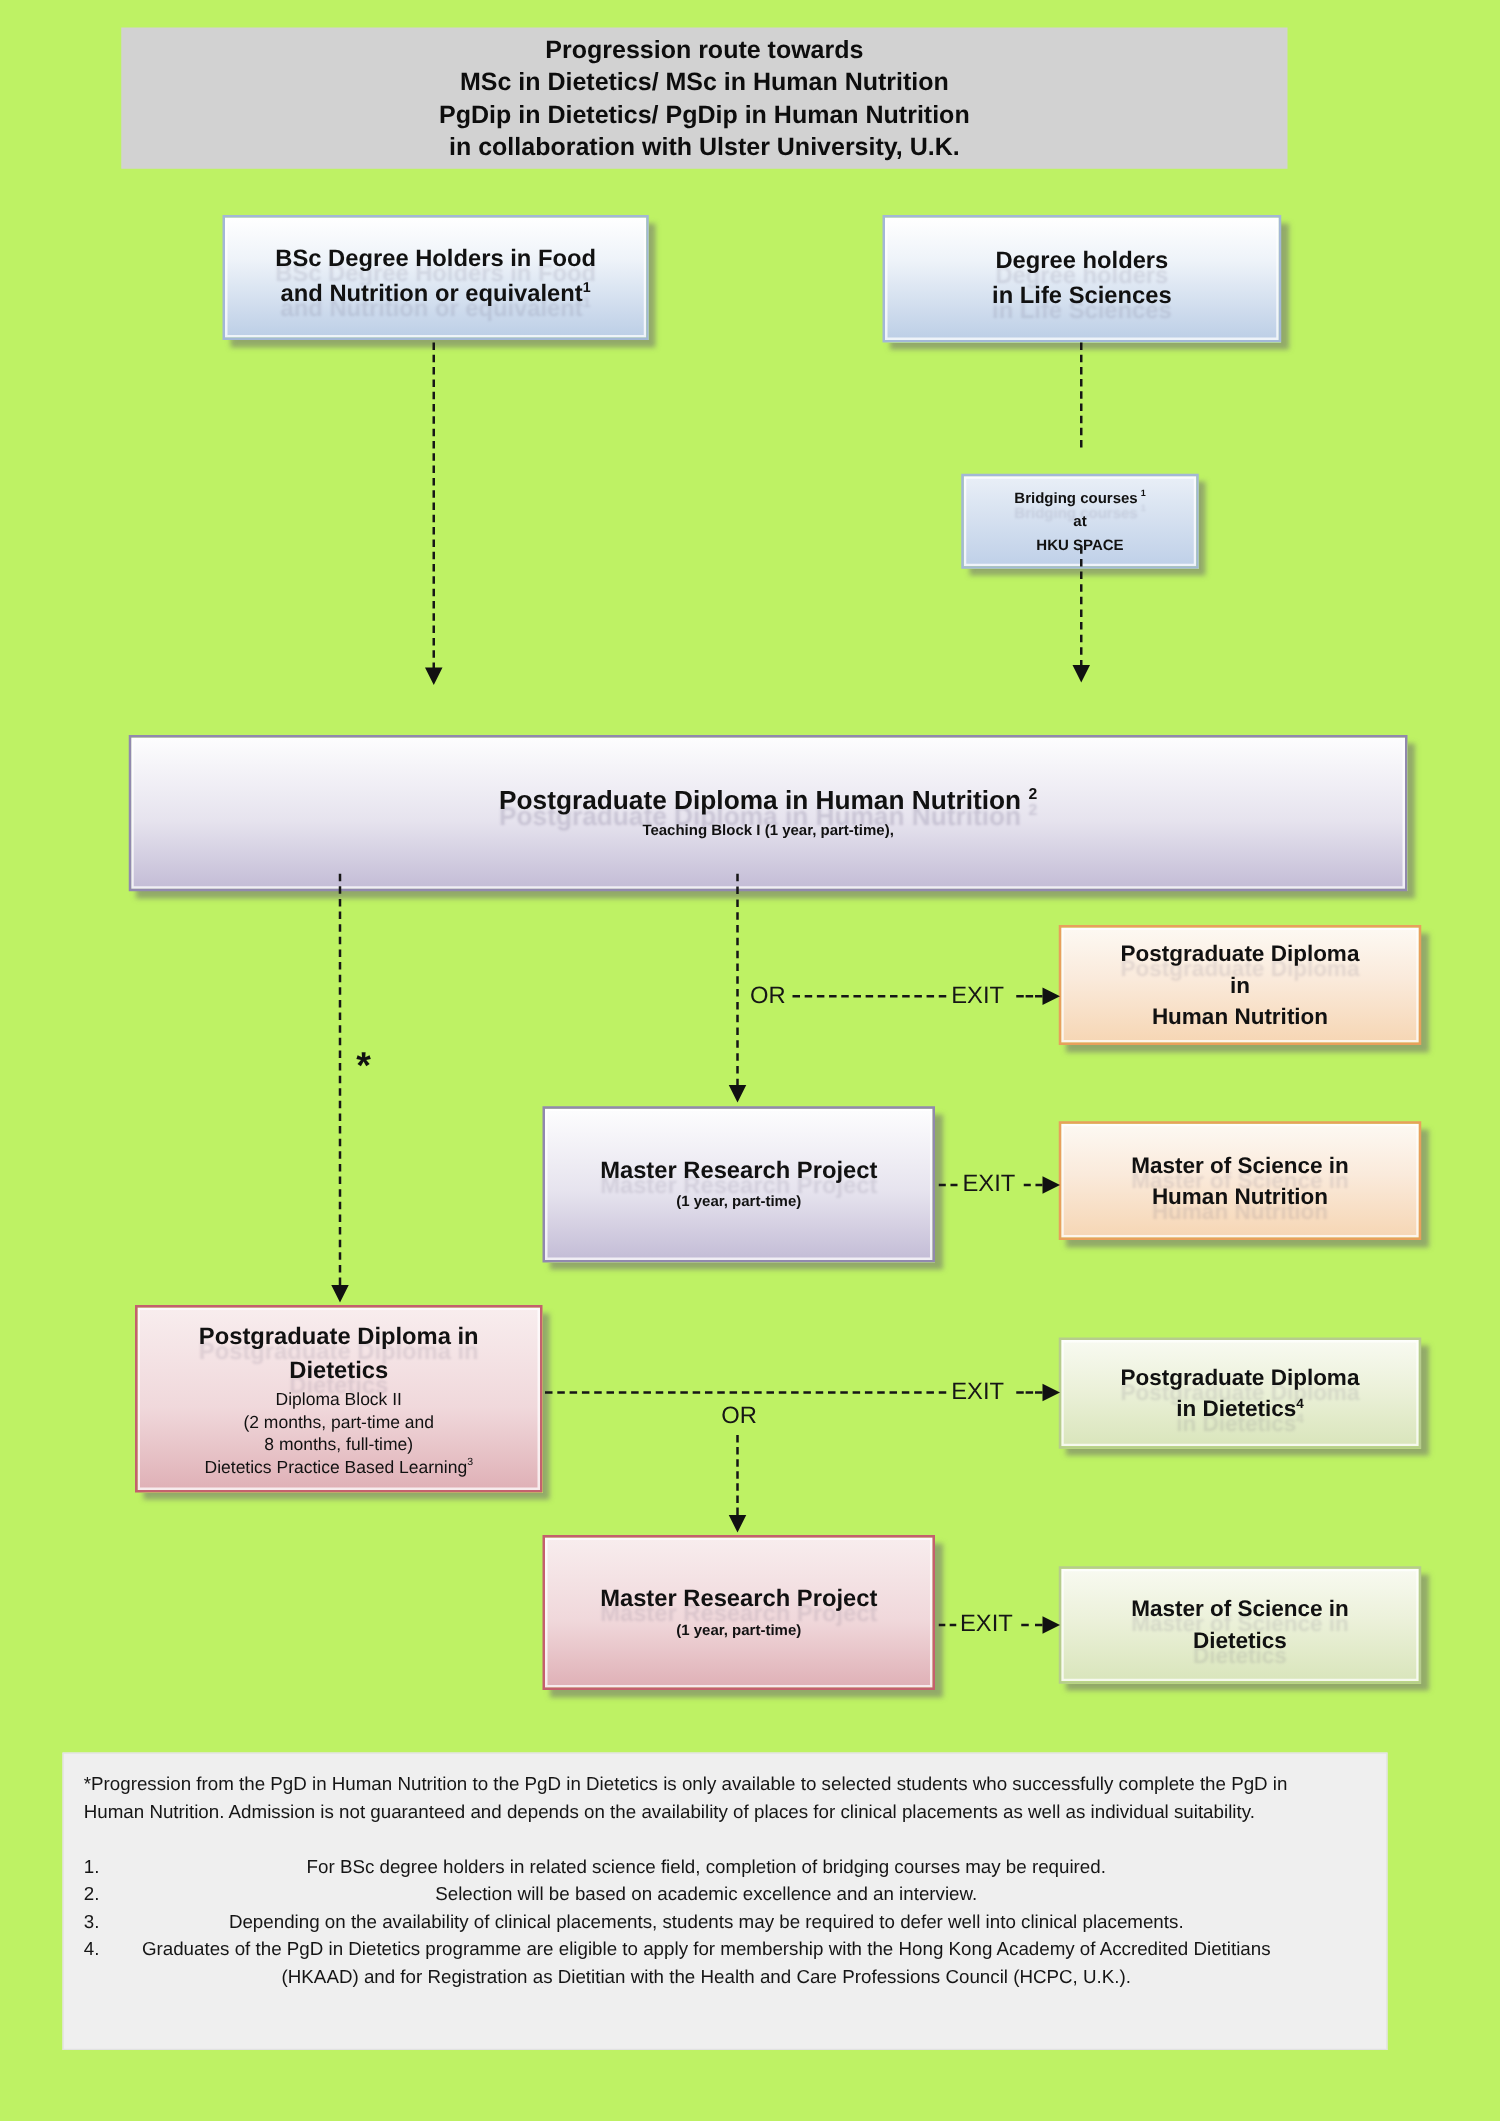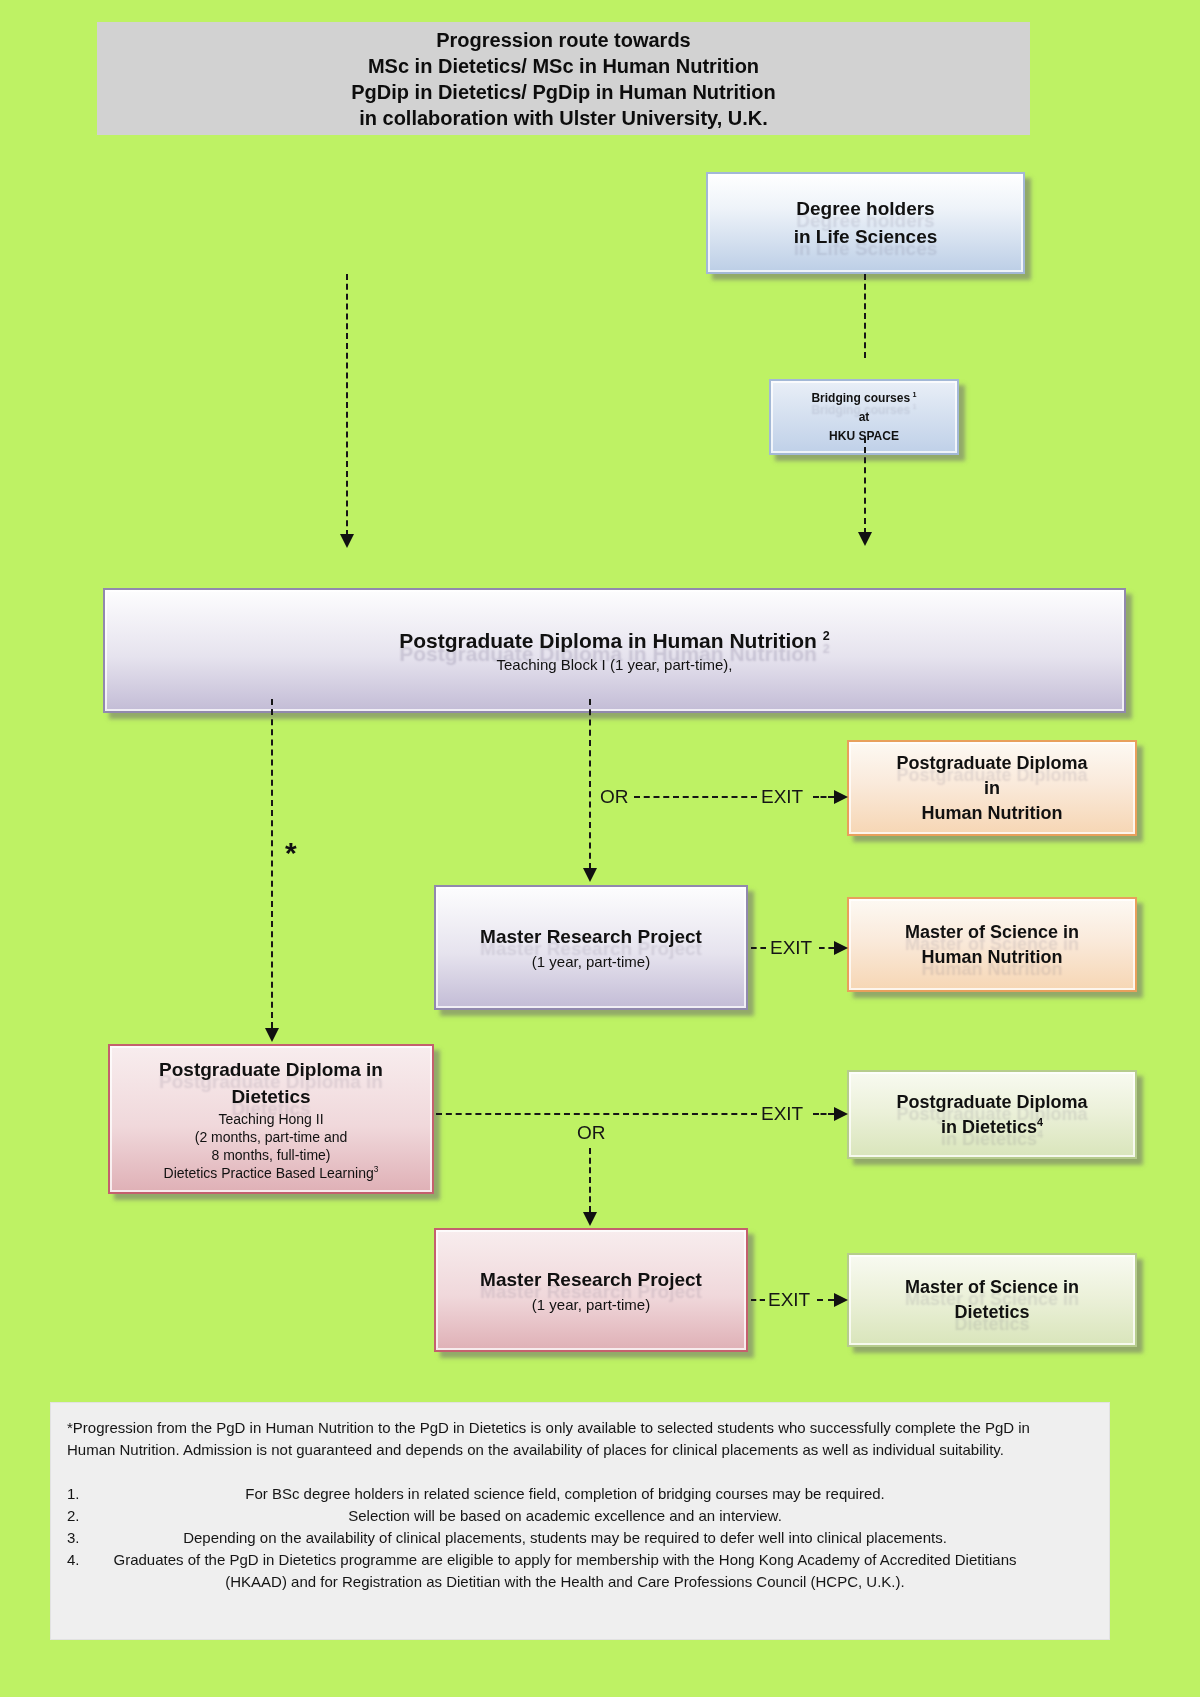--- a/index.html
+++ b/index.html
@@ -36,21 +36,21 @@
   .bluelight{background:linear-gradient(180deg,#e9eff7 0%,var(--bluelight_fill) 100%);border-color:var(--blue_border);}
   .purple{background:linear-gradient(180deg,#fdfdfe 0%,#e6e3ee 55%,var(--purple_fill) 100%);border-color:var(--purple_border);}
   .orange{background:linear-gradient(180deg,#fdf9f3 0%,#faeadb 45%,var(--orange_fill) 100%);border-color:var(--orange_border);}
   .pink{background:linear-gradient(180deg,#f8edee 0%,#f0d8db 55%,var(--pink_fill) 100%);border-color:var(--pink_border);}
   .green{background:linear-gradient(180deg,#f8faf1 0%,#ecf1da 45%,var(--green_fill) 100%);border-color:var(--green_border);}
 
   .t19{font-weight:bold;font-size:19px;line-height:28px;}
   .t18{font-weight:bold;font-size:18px;line-height:25px;}
   .t20{font-weight:bold;font-size:21px;line-height:27px;}
   .t15{font-weight:bold;font-size:12px;line-height:19px;margin-top:20px;}
-  .sub{font-size:15px;line-height:21px;font-weight:normal;}
+  .sub{font-size:12px;line-height:21px;font-weight:bold;}
   .small{font-size:14px;line-height:18px;font-weight:normal;}
   .echo{text-shadow:0 13px 2px rgba(80,72,112,0.20);}
   .echo2{text-shadow:0 12px 2px rgba(70,62,95,0.13);}
   sup{font-size:60%;line-height:0;}
 
   
   .vdash{border-left:2px dashed #161616;width:0;}
   .hdash{border-top:2px dashed #161616;height:0;}
   .ah-down{width:0;height:0;border-left:7px solid transparent;border-right:7px solid transparent;border-top:14px solid #111;}
   .ah-right{width:0;height:0;border-top:7px solid transparent;border-bottom:7px solid transparent;border-left:14px solid #111;}
@@ -62,20 +62,24 @@
 
 <div class="page">
 
   <div class="abs panel title-box" style="left:97px;top:22px;width:933px;height:113px;">
     <div>Progression route towards</div>
     <div>MSc in Dietetics/ MSc in Human Nutrition</div>
     <div>PgDip in Dietetics/ PgDip in Human Nutrition</div>
     <div>in collaboration with Ulster University, U.K.</div>
   </div>
 
+  <div class="abs fbox blue t19" style="left:178px;top:172px;width:341px;height:100px;">
+    <div class="echo2">BSc Degree Holders in Food</div>
+    <div class="echo2"><span>and Nutrition or equivalent</span><sup>1</sup></div>
+  </div>
 
   <div class="abs fbox blue t19" style="left:706px;top:172px;width:319px;height:102px;">
     <div class="echo2">Degree holders</div>
     <div class="echo2">in Life Sciences</div>
   </div>
 
   <div class="abs fbox bluelight t15" style="left:769px;top:359px;width:190px;height:76px;">
     <div class="echo2"><span>Bridging courses</span> <sup>1</sup></div>
     <div>at</div>
     <div>HKU SPACE</div>
@@ -98,21 +102,21 @@
   </div>
 
   <div class="abs fbox orange t18" style="left:847px;top:897px;width:290px;height:95px;">
     <div class="echo2">Master of Science in</div>
     <div class="echo2">Human Nutrition</div>
   </div>
 
   <div class="abs fbox pink" style="left:108px;top:1044px;width:326px;height:150px;">
     <div class="t19 echo2">Postgraduate Diploma in</div>
     <div class="t19 echo2" style="line-height:26px;">Dietetics</div>
-    <div class="small">Teaching Hong II</div>
+    <div class="small">Diploma Block II</div>
     <div class="small">(2 months, part-time and</div>
     <div class="small">8 months, full-time)</div>
     <div class="small"><span>Dietetics Practice Based Learning</span><sup>3</sup></div>
   </div>
 
   <div class="abs fbox green t18" style="left:847px;top:1070px;width:290px;height:89px;">
     <div class="echo2">Postgraduate Diploma</div>
     <div class="echo2"><span>in Dietetics</span><sup>4</sup></div>
   </div>
 

